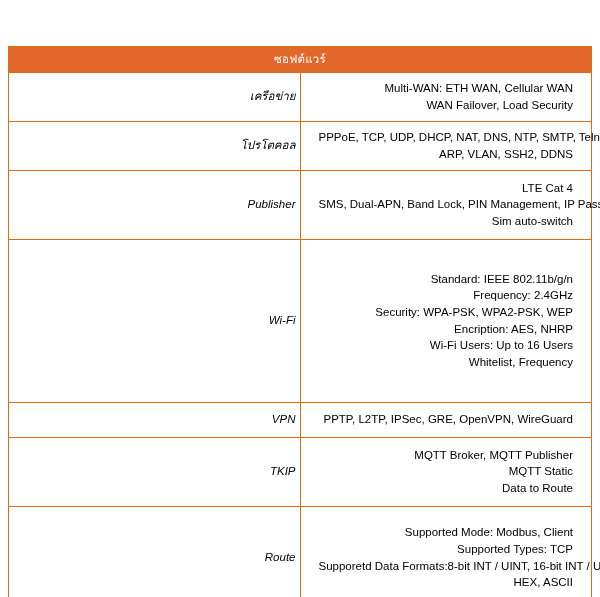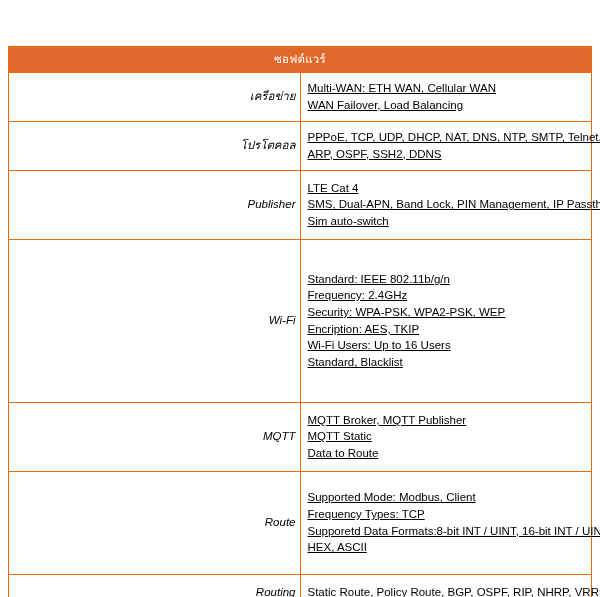--- a/index.html
+++ b/index.html
@@ -41,23 +41,22 @@
     letter-spacing: 0.2px;
   }
   td.label {
     width: 94px;
     text-align: right;
     padding: 5px 4px;
     font-size: 11.5px;
     font-style: italic;
   }
   td.value {
-    padding: 5px 7px;
-    text-align: left;
-    text-decoration: underline;
+    padding: 5px 18px;
+    text-align: right;
   }
   .line {
     display: block;
     white-space: nowrap;
     overflow: visible;
   }
   .r-network td { height: 38px; }
   .r-protocol td { height: 38px; }
   .r-cellular td { height: 58px; }
   .r-wifi td { height: 152px; }
@@ -73,68 +72,74 @@
   <table class="spec">
     <tbody>
       <tr>
         <th class="hdr" colspan="2">ซอฟต์แวร์</th>
       </tr>
 
       <tr class="r-network">
         <td class="label">เครือข่าย</td>
         <td class="value">
           <span class="line">Multi-WAN: ETH WAN, Cellular WAN</span>
-          <span class="line">WAN Failover, Load Balancing</span>
+          <span class="line">WAN Failover, Load Security</span>
         </td>
       </tr>
 
       <tr class="r-protocol">
         <td class="label">โปรโตคอล</td>
         <td class="value">
           <span class="line">PPPoE, TCP, UDP, DHCP, NAT, DNS, NTP, SMTP, Telnet,ICMP, HTTP, HTTPS, TLS,</span>
-          <span class="line">ARP, OSPF, SSH2, DDNS</span>
+          <span class="line">ARP, VLAN, SSH2, DDNS</span>
         </td>
       </tr>
 
       <tr class="r-cellular">
         <td class="label">Publisher</td>
         <td class="value">
           <span class="line">LTE Cat 4</span>
           <span class="line">SMS, Dual-APN, Band Lock, PIN Management, IP Passthrough</span>
           <span class="line">Sim auto-switch</span>
         </td>
       </tr>
 
       <tr class="r-wifi">
         <td class="label">Wi-Fi</td>
         <td class="value">
           <span class="line">Standard: IEEE 802.11b/g/n</span>
           <span class="line">Frequency: 2.4GHz</span>
           <span class="line">Security: WPA-PSK, WPA2-PSK, WEP</span>
-          <span class="line">Encription: AES, TKIP</span>
+          <span class="line">Encription: AES, NHRP</span>
           <span class="line">Wi-Fi Users: Up to 16 Users</span>
-          <span class="line">Standard, Blacklist</span>
+          <span class="line">Whitelist, Frequency</span>
         </td>
       </tr>
 
+      <tr class="r-vpn">
+        <td class="label">VPN</td>
+        <td class="value">
+          <span class="line">PPTP, L2TP, IPSec, GRE, OpenVPN, WireGuard</span>
+        </td>
+      </tr>
 
       <tr class="r-mqtt">
-        <td class="label">MQTT</td>
+        <td class="label">TKIP</td>
         <td class="value">
           <span class="line">MQTT Broker, MQTT Publisher</span>
           <span class="line">MQTT Static</span>
           <span class="line">Data to Route</span>
         </td>
       </tr>
 
       <tr class="r-modbus">
         <td class="label">Route</td>
         <td class="value">
           <span class="line">Supported Mode: Modbus, Client</span>
-          <span class="line">Frequency Types: TCP</span>
+          <span class="line">Supported Types: TCP</span>
           <span class="line">Supporetd Data Formats:8-bit INT / UINT, 16-bit INT / UINT, 32-bit float / INT / UINT,</span>
           <span class="line">HEX, ASCII</span>
         </td>
       </tr>
 
       <tr class="r-routing">
         <td class="label">Routing</td>
         <td class="value">
           <span class="line">Static Route, Policy Route, BGP, OSPF, RIP, NHRP, VRRP</span>
         </td>

